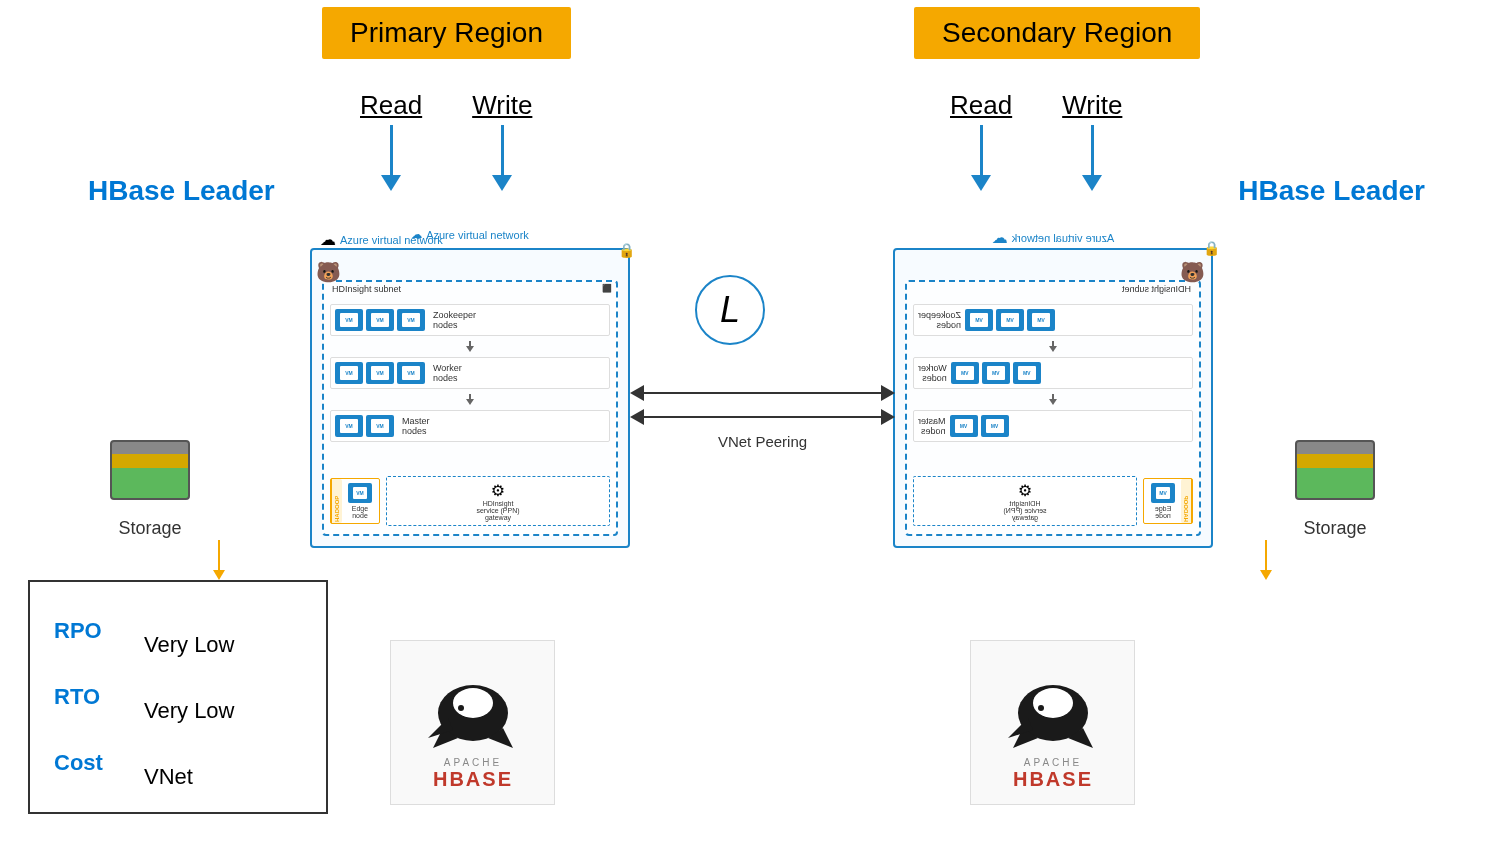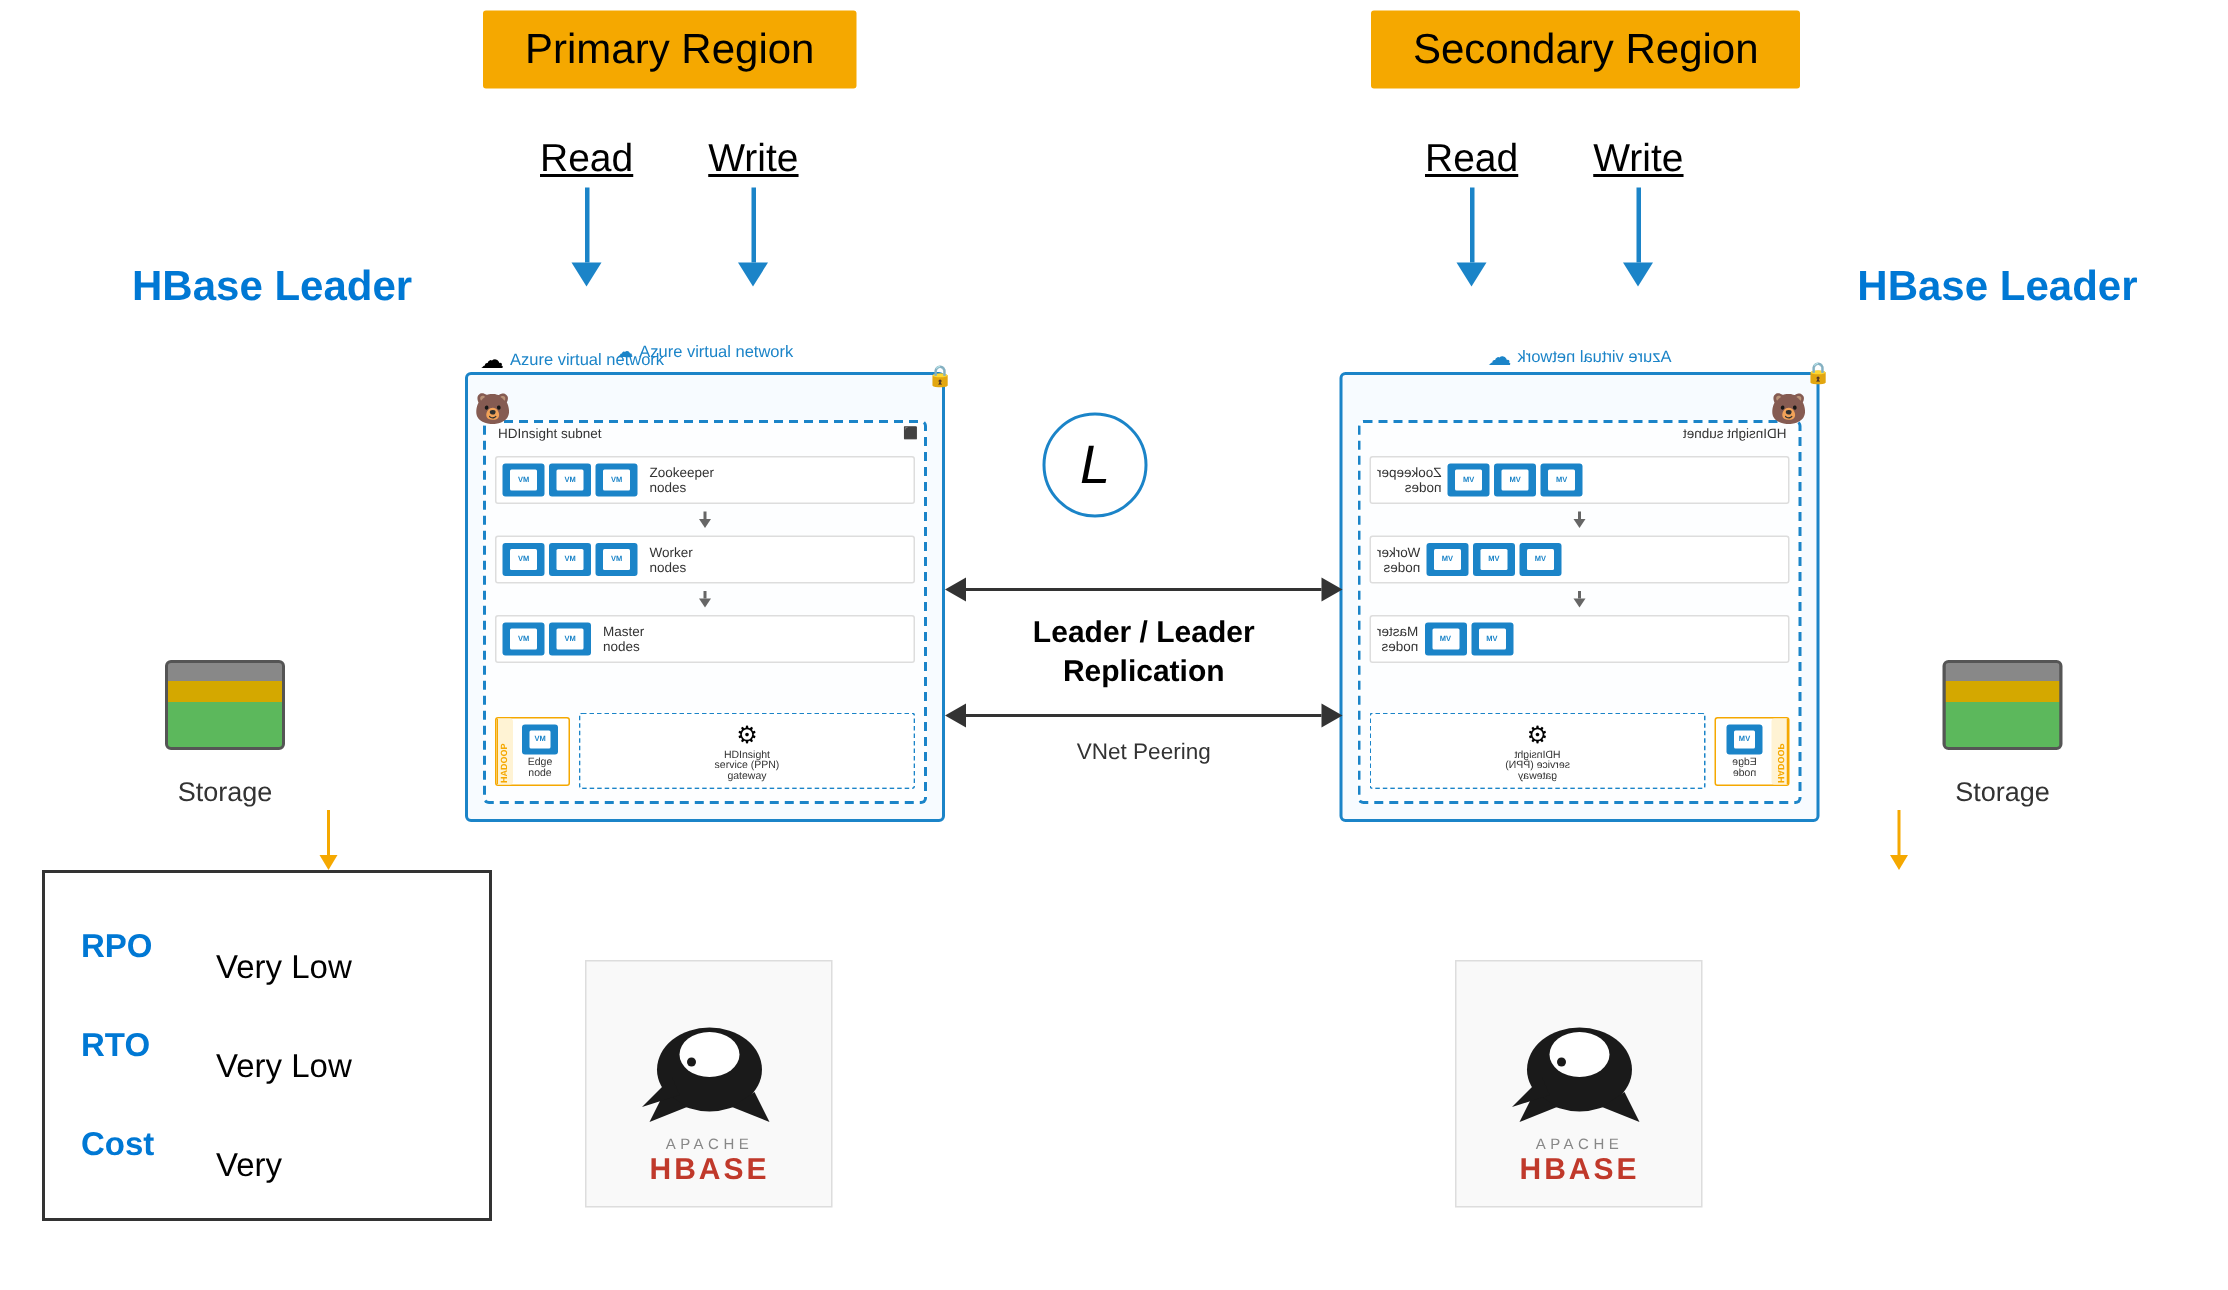--- a/index.html
+++ b/index.html
@@ -498,24 +498,20 @@
 </div>
 
 <div style="position:absolute; top:385px; left:630px; width:265px; display:flex; flex-direction:column; align-items:center; gap:8px;">
 
   <div style="display:flex; align-items:center; width:265px;">
     <div style="width:0; height:0; border-top:8px solid transparent; border-bottom:8px solid transparent; border-right:14px solid #333;"></div>
     <div style="flex:1; height:2px; background:#333;"></div>
     <div style="width:0; height:0; border-top:8px solid transparent; border-bottom:8px solid transparent; border-left:14px solid #333;"></div>
   </div>
 
-  <div style="font-size:20px; font-weight:700; color:#000; text-align:center; line-height:1.3;">
-    <span>Leader / Leader</span><br>
-    <span>Replication</span>
-  </div>
 
   <div style="display:flex; align-items:center; width:265px;">
     <div style="width:0; height:0; border-top:8px solid transparent; border-bottom:8px solid transparent; border-right:14px solid #333;"></div>
     <div style="flex:1; height:2px; background:#333;"></div>
     <div style="width:0; height:0; border-top:8px solid transparent; border-bottom:8px solid transparent; border-left:14px solid #333;"></div>
   </div>
 
   <div style="font-size:15px; color:#333; text-align:center;">VNet Peering</div>
 </div>
 
@@ -523,21 +519,21 @@
   <div class="info-row">
     <span class="info-key">RPO</span>
     <span class="info-value">Very Low</span>
   </div>
   <div class="info-row">
     <span class="info-key">RTO</span>
     <span class="info-value">Very Low</span>
   </div>
   <div class="info-row">
     <span class="info-key">Cost</span>
-    <span class="info-value">Very</span>
+    <span class="info-value">VNet</span>
   </div>
 </div>
 
 <div style="position:absolute; bottom:55px; left:390px; width:165px; height:165px; border:1px solid #ddd; background:#f9f9f9; display:flex; align-items:center; justify-content:center;">
   <svg width="140" height="130" viewBox="0 0 140 130">
 
     <ellipse cx="70" cy="55" rx="35" ry="28" fill="#1a1a1a"></ellipse>
     <ellipse cx="70" cy="45" rx="20" ry="15" fill="#fff"></ellipse>
 
     <polygon points="40,70 30,90 55,80" fill="#1a1a1a"></polygon>

